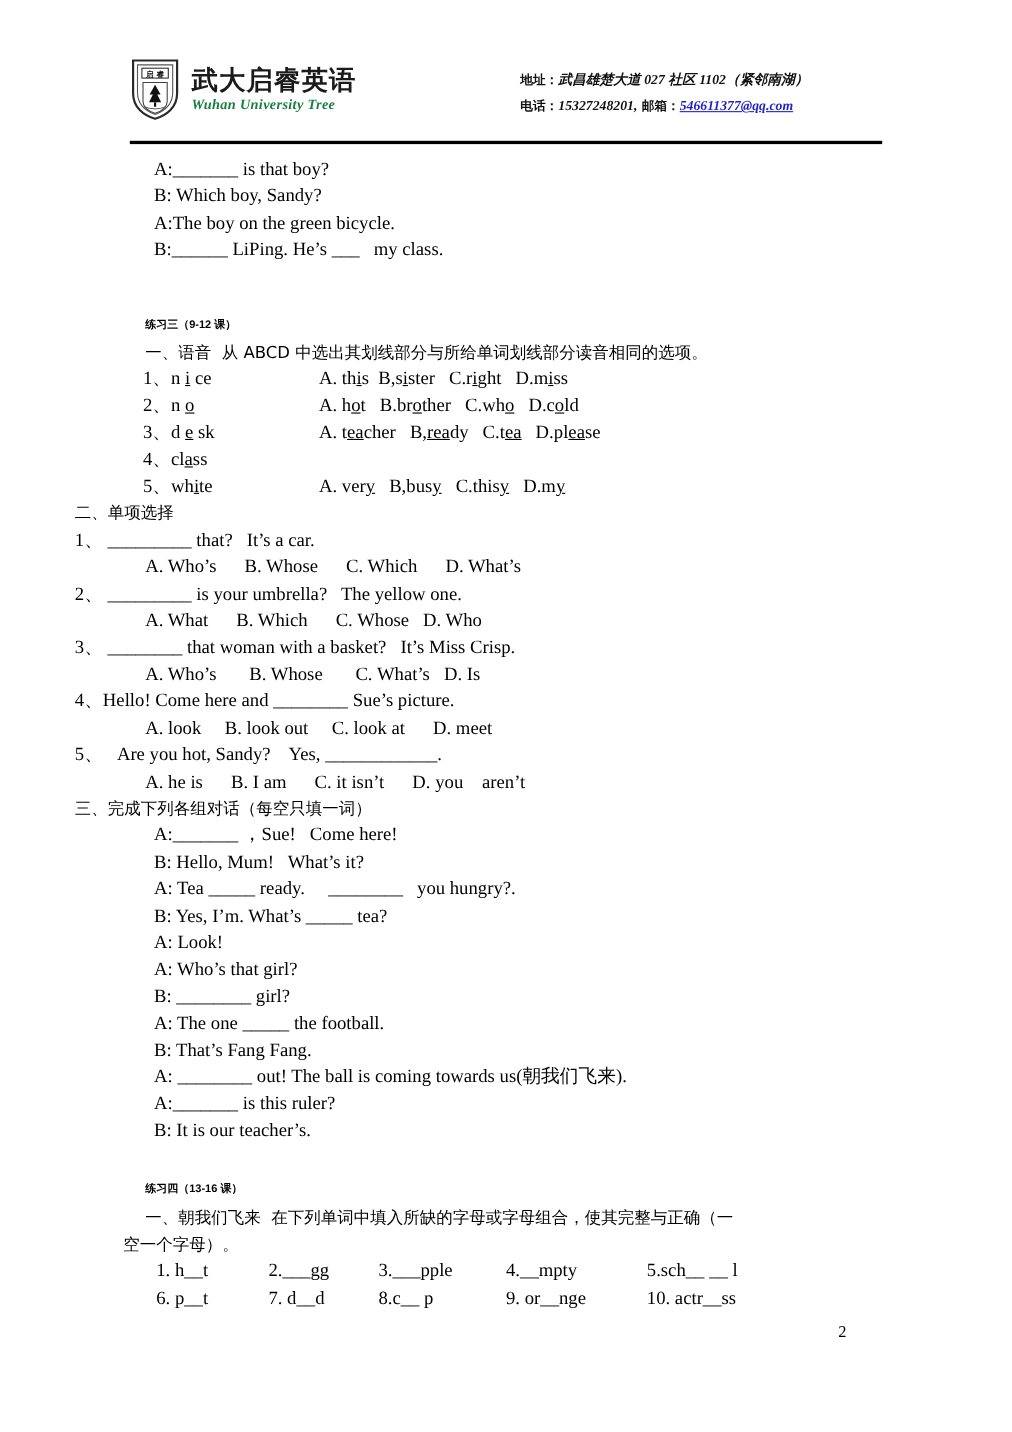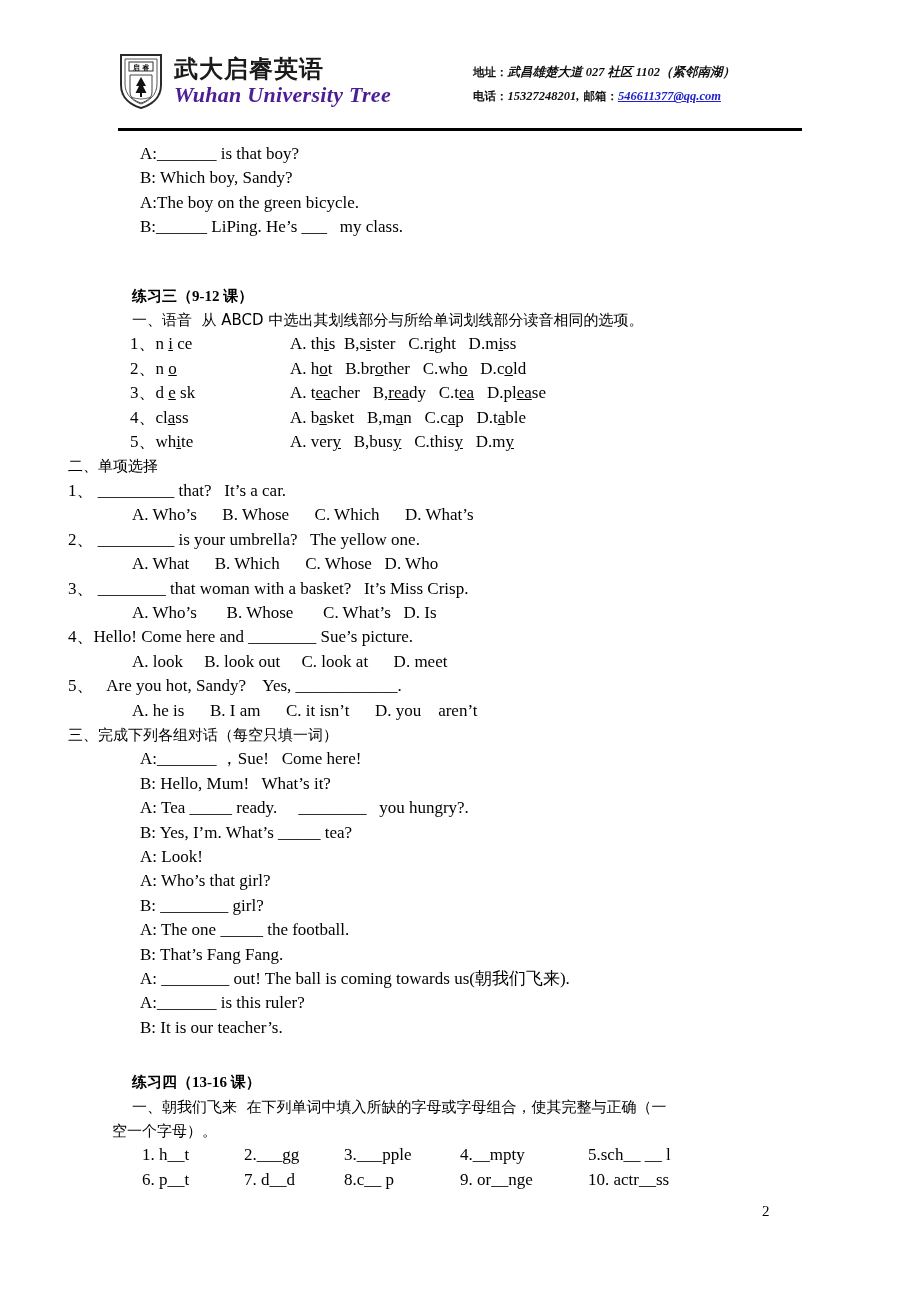--- a/index.html
+++ b/index.html
@@ -53,22 +53,22 @@
     font-size: 24px;
     letter-spacing: 1px;
     color: #1a1a1a;
     display: block;
     margin-bottom: 3px;
   }
   .brand-en {
     font-family: "Liberation Serif", serif;
     font-style: italic;
     font-weight: bold;
-    font-size: 22px;
-    color: #4c1d95;
+    font-size: 13px;
+    color: #15803d;
     display: block;
     letter-spacing: 0.3px;
   }
 
   .contact {
     position: absolute;
     left: 355px;
     top: 8px;
     font-family: "DejaVu Sans", sans-serif;
     font-size: 11.5px;
@@ -119,22 +119,22 @@
   .indent-c { padding-left: 68px; }
   .indent-e { padding-left: 132px; }
   .gap-md { height: 30px; }
   .gap-lg { height: 44px; }
 
   .cn {
     font-family: "DejaVu Sans", sans-serif;
     font-size: 15px;
   }
   .cn-bold {
-    font-family: Liberation Serif, serif;
-    font-size: 15px;
+    font-family: Liberation Sans, sans-serif;
+    font-size: 10px;
     font-weight: bold;
   }
   .u { text-decoration: underline; }
 
   
   .ph-row {
     display: flex;
     font-size: 17px;
     line-height: 24.4px;
     padding-left: 130px;
@@ -226,21 +226,20 @@
       <span class="ph-opts"><span>A.</span><span> h</span><span class="u">o</span><span>t</span>   <span>B.</span><span>br</span><span class="u">o</span><span>ther</span>   <span>C.</span><span>wh</span><span class="u">o</span><span></span>   <span>D.</span><span>c</span><span class="u">o</span><span>ld</span></span>
     </div>
 
     <div class="ph-row">
       <span class="ph-word"><span>3、</span><span>d </span><span class="u">e</span><span> sk</span></span>
       <span class="ph-opts"><span>A.</span><span> t</span><span class="u">ea</span><span>cher</span>   <span>B,</span><span></span><span class="u">rea</span><span>dy</span>   <span>C.</span><span>t</span><span class="u">ea</span><span></span>   <span>D.</span><span>pl</span><span class="u">ea</span><span>se</span></span>
     </div>
 
     <div class="ph-row">
       <span class="ph-word"><span>4、</span><span>cl</span><span class="u">a</span><span>ss</span></span>
-      <span class="ph-opts"><span>A.</span><span> b</span><span class="u">a</span><span>sket</span>   <span>B,</span><span>m</span><span class="u">a</span><span>n</span>   <span>C.</span><span>c</span><span class="u">a</span><span>p</span>   <span>D.</span><span>t</span><span class="u">a</span><span>ble</span></span>
     </div>
 
     <div class="ph-row">
       <span class="ph-word"><span>5、</span><span>wh</span><span class="u">i</span><span>te</span></span>
       <span class="ph-opts"><span>A.</span><span> ver</span><span class="u">y</span><span></span>   <span>B,</span><span>bus</span><span class="u">y</span><span></span>   <span>C.</span><span>this</span><span class="u">y</span><span></span>   <span>D.</span><span>m</span><span class="u">y</span><span></span></span>
     </div>
 
     <div class="ln indent-c cn">二、单项选择</div>
 
     <div class="ln indent-c">1、 _________ that?   It’s a car.</div>

